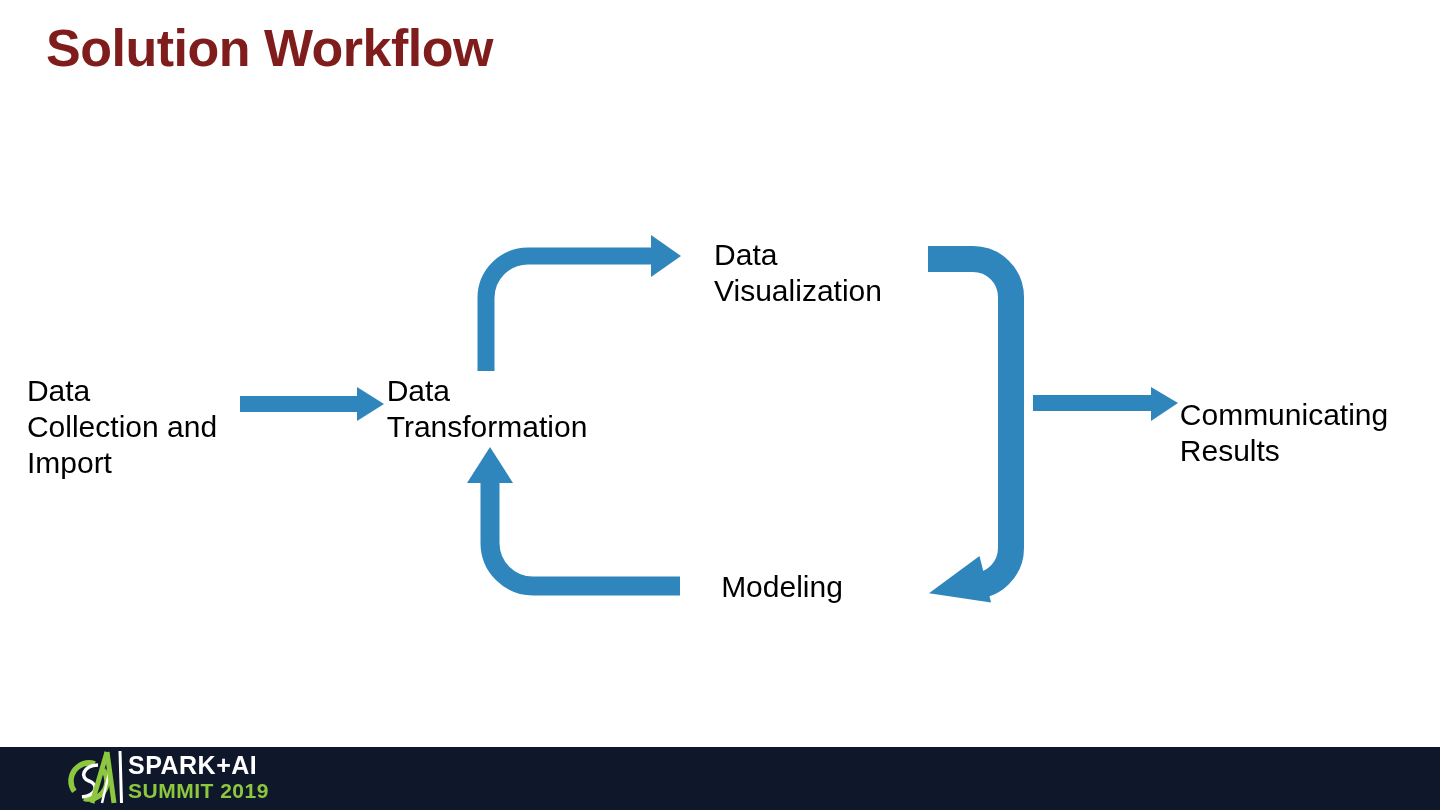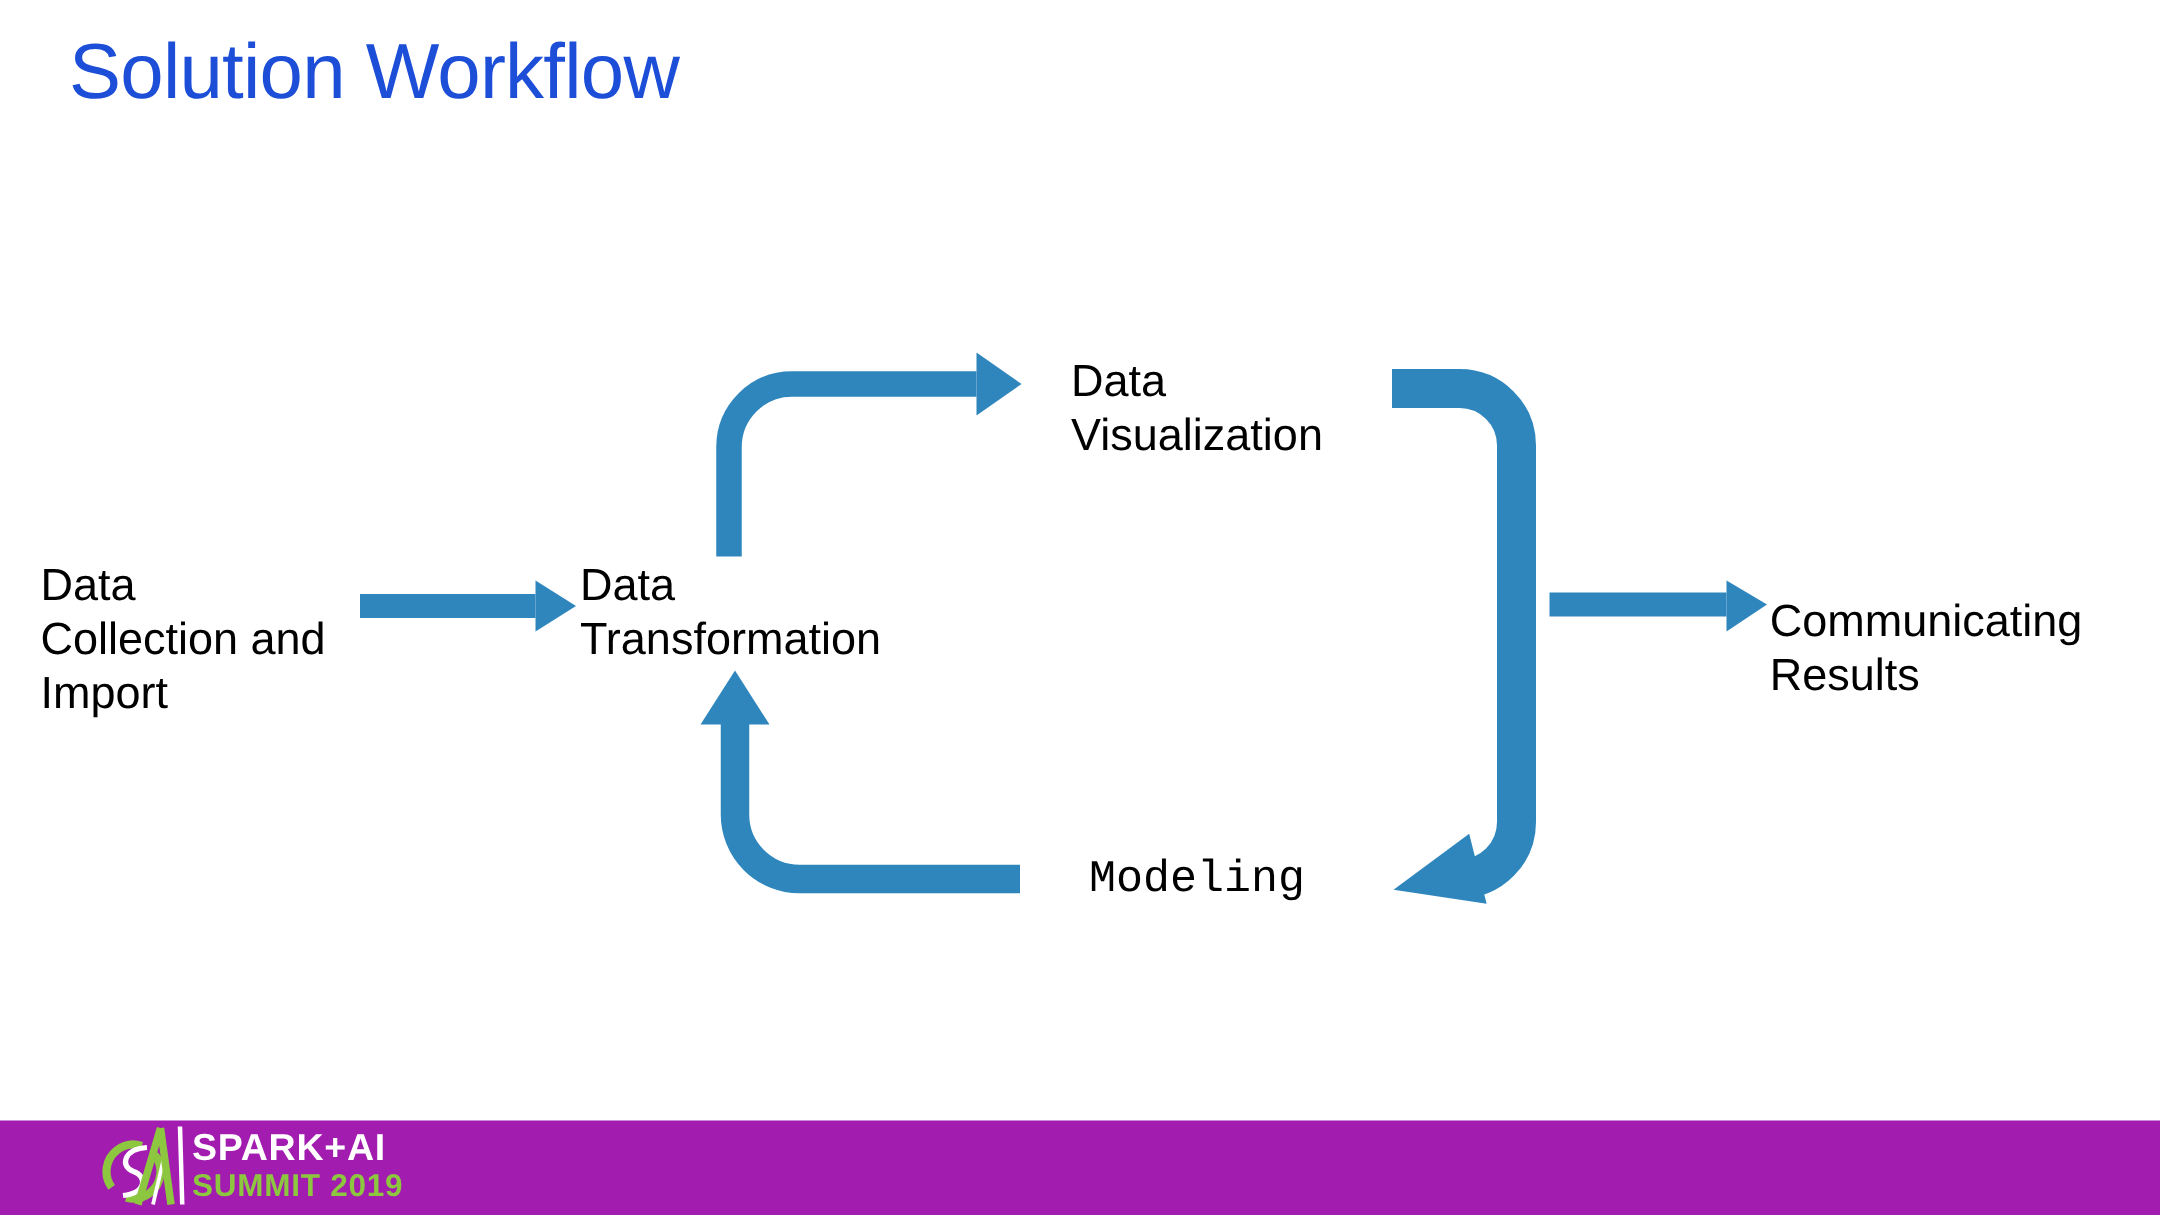--- a/index.html
+++ b/index.html
@@ -15,23 +15,23 @@
     overflow: hidden;
     font-family: "Liberation Sans", sans-serif;
     color: #000000;
   }
   .slide-title {
     position: absolute;
     left: 46px;
     top: 18px;
     margin: 0;
     font-size: 52px;
-    font-weight: normal;
+    font-weight: bold;
     letter-spacing: -0.5px;
-    color: #1d4ed8;
+    color: #7f1d1d;
   }
   .diagram {
     position: absolute;
     inset: 0;
   }
   .arrow-layer {
     position: absolute;
     left: 0;
     top: 0;
     pointer-events: none;
@@ -42,30 +42,30 @@
     width: max-content;
     white-space: pre-line;
     text-align: left;
     font-size: 30px;
     line-height: 36px;
     color: #000000;
   }
   .node-collection     { left: 122px;  top: 373px; }
   .node-transformation { left: 487px;  top: 373px; }
   .node-visualization  { left: 798px;  top: 237px; }
-  .node-modeling       { left: 798px;  top: 569px; font-family: Liberation Mono, monospace; }
+  .node-modeling       { left: 782px;  top: 569px; }
   .node-communicating  { left: 1284px; top: 373px; margin-top: 24px; }
 
   .footer-bar {
     position: absolute;
     left: 0;
     top: 747px;
     width: 1440px;
     height: 63px;
-    background: #a21caf;
+    background: #0f172a;
     display: flex;
     align-items: center;
   }
   .logo-mark {
     position: absolute;
     left: 68px;
     top: 2px;
   }
   .logo-text {
     position: absolute;

